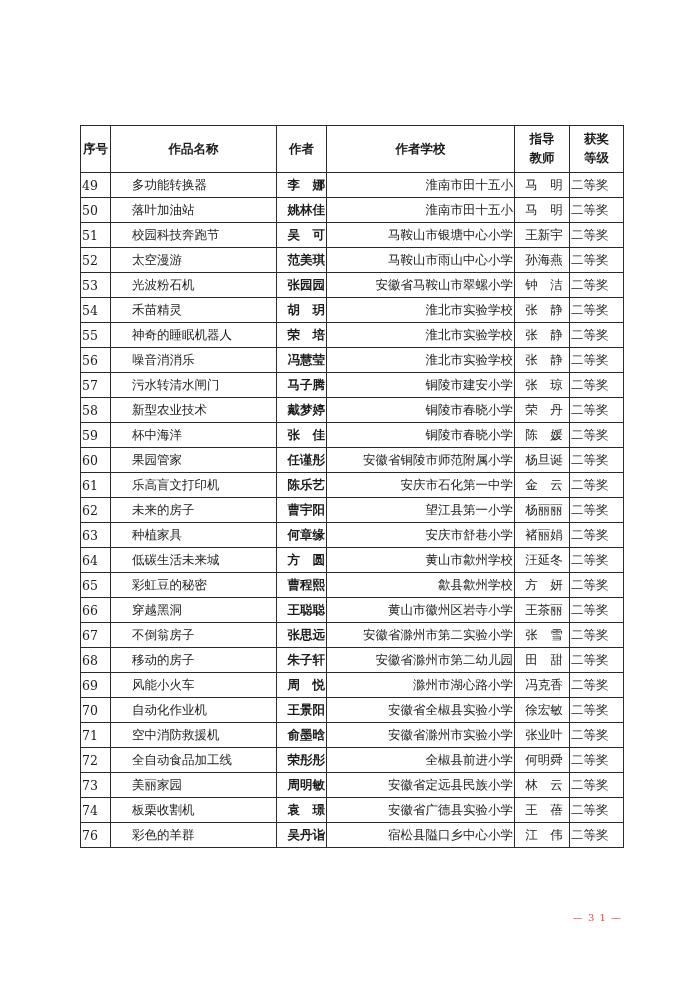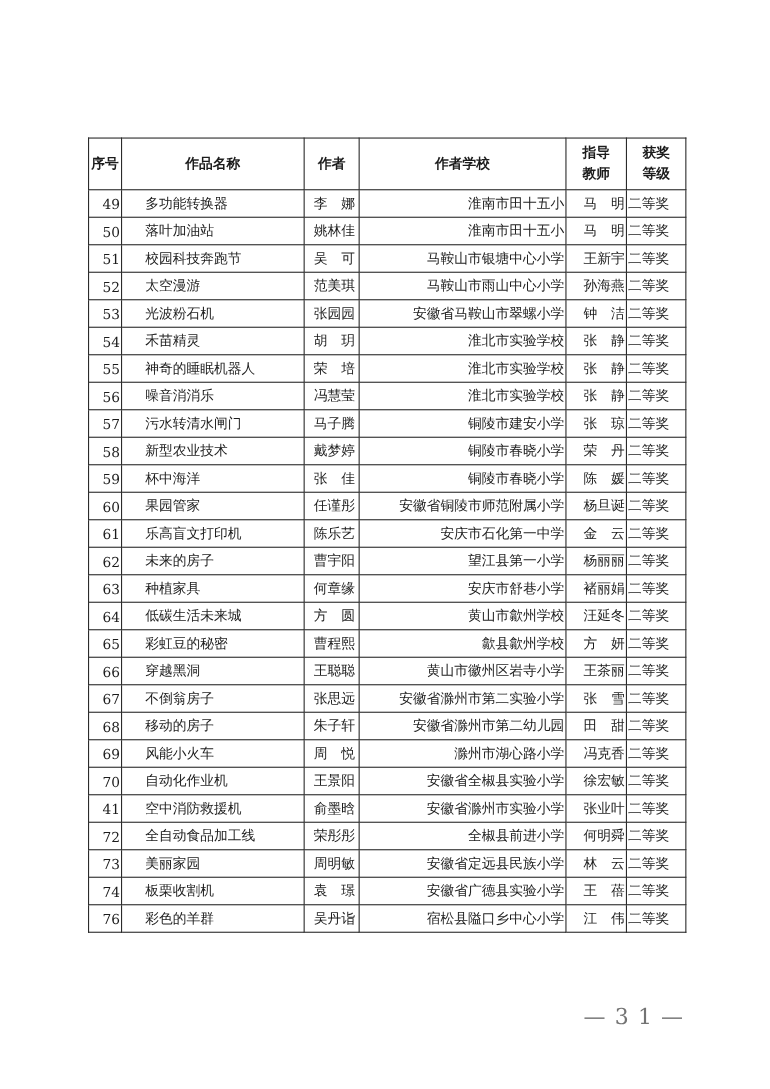--- a/index.html
+++ b/index.html
@@ -35,34 +35,34 @@
     font-weight: bold;
     font-size: 12.5px;
     text-align: center;
     line-height: 1.5;
     white-space: normal;
   }
   .award-table tbody td {
     height: 25px;
     font-size: 12.5px;
   }
-  .c-num    { text-align: right; }
+  .c-num    { text-align: left; }
   .c-title  { text-align: left; padding-left: 21px; }
-  .c-author { text-align: center; padding-left: 6px; }
+  .c-author { text-align: right; padding-left: 6px; font-weight: bold; }
   .c-school { text-align: right; padding-left: 6px; }
-  .c-teacher{ text-align: right; padding-left: 5px; }
+  .c-teacher{ text-align: center; padding-left: 5px; }
   .c-award  { text-align: left; }
   .page-footer {
     position: absolute;
     top: 912px;
     right: 78px;
-    font-size: 20px;
+    font-size: 10px;
     letter-spacing: 1px;
     font-family: "DejaVu Serif", "Liberation Serif", serif;
-    color: #737373;
+    color: #ef4444;
   }
 </style>
 </head>
 <body>
 
 <table class="award-table">
   <colgroup>
     <col style="width:30px">
     <col style="width:166px">
     <col style="width:50px">
@@ -257,21 +257,21 @@
       </tr>
       <tr>
         <td class="c-num">70</td>
         <td class="c-title">自动化作业机</td>
         <td class="c-author">王景阳</td>
         <td class="c-school">安徽省全椒县实验小学</td>
         <td class="c-teacher">徐宏敏</td>
         <td class="c-award">二等奖</td>
       </tr>
       <tr>
-        <td class="c-num">41</td>
+        <td class="c-num">71</td>
         <td class="c-title">空中消防救援机</td>
         <td class="c-author">俞墨晗</td>
         <td class="c-school">安徽省滁州市实验小学</td>
         <td class="c-teacher">张业叶</td>
         <td class="c-award">二等奖</td>
       </tr>
       <tr>
         <td class="c-num">72</td>
         <td class="c-title">全自动食品加工线</td>
         <td class="c-author">荣彤彤</td>

